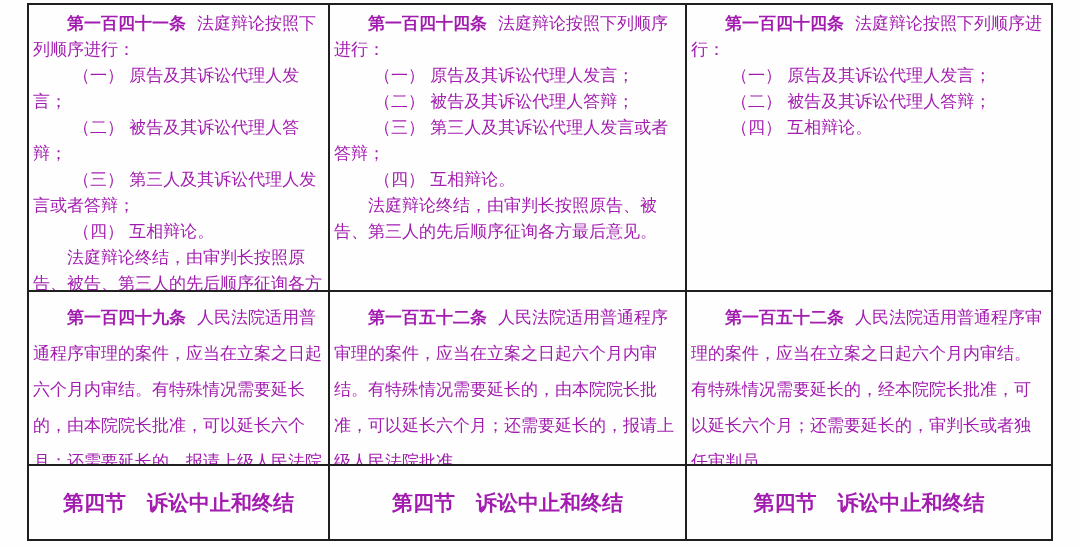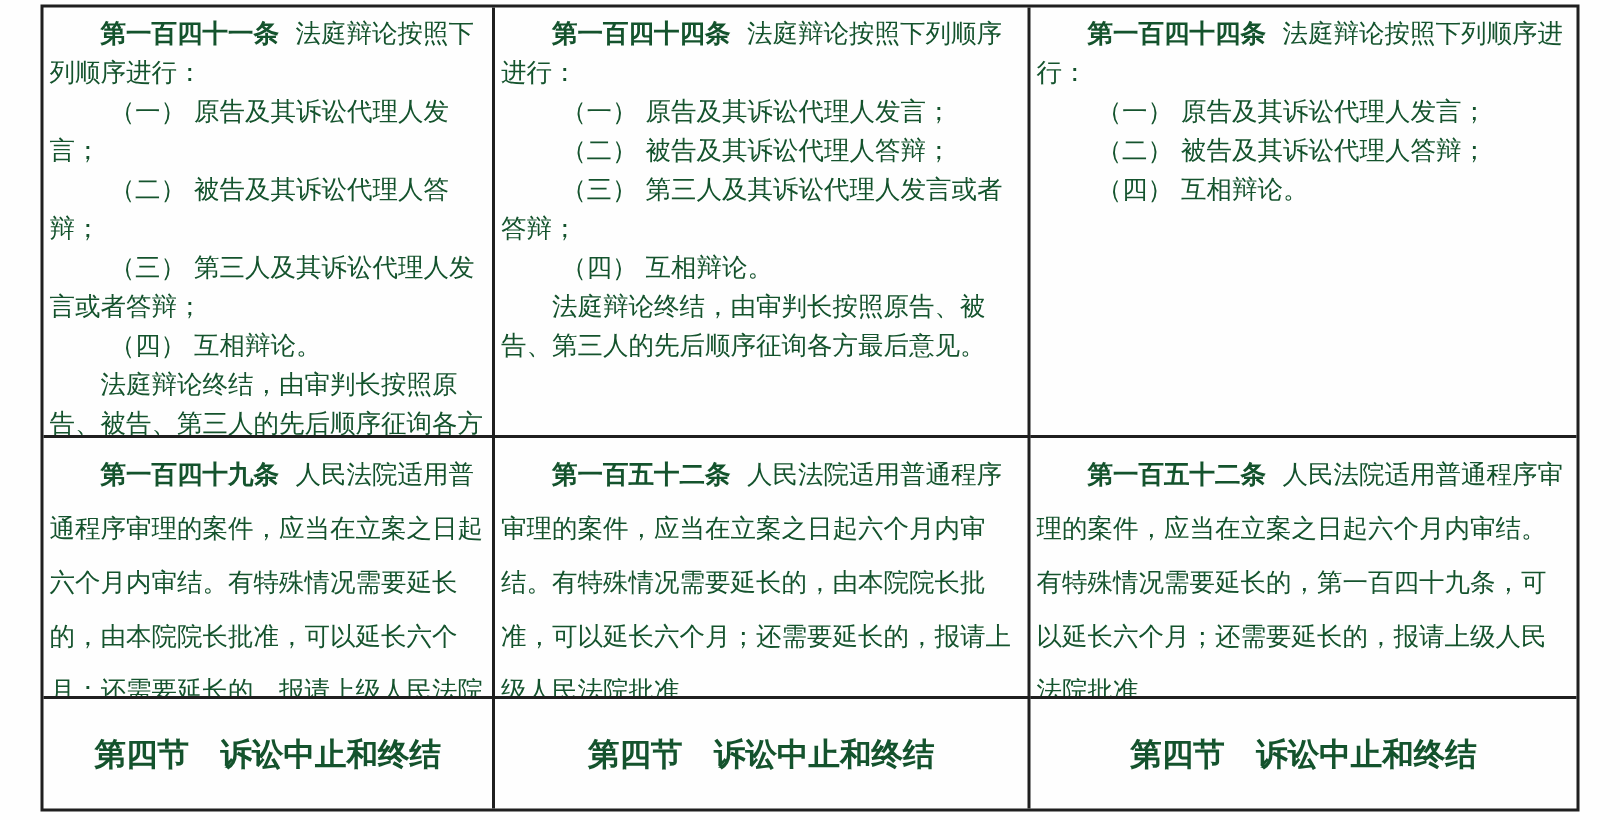--- a/index.html
+++ b/index.html
@@ -2,21 +2,21 @@
 <html><head>
 <meta charset="utf-8">
 <style>
   html, body { margin: 0; padding: 0; background: #ffffff; }
   .page {
     position: relative;
     width: 1080px;
     height: 547px;
     background: #fefefe;
     font-family: "DejaVu Sans", sans-serif;
-    color: #14532d;
+    color: #a21caf;
     overflow: hidden;
   }
   .lawtable {
     position: absolute;
     left: 27px;
     top: 3px;
     width: 1026px;
     height: 538px;
     box-sizing: border-box;
     border: 2px solid #1f1f1f;
@@ -83,21 +83,21 @@
 
     <div class="cell row2">
       <p class="p-article"><span class="num">第一百四十九条</span><span>人民法院适用普通程序审理的案件，应当在立案之日起六个月内审结。有特殊情况需要延长的，由本院院长批准，可以延长六个月；还需要延长的，报请上级人民法院批准。</span></p>
     </div>
 
     <div class="cell row2">
       <p class="p-article"><span class="num">第一百五十二条</span><span>人民法院适用普通程序审理的案件，应当在立案之日起六个月内审结。有特殊情况需要延长的，由本院院长批准，可以延长六个月；还需要延长的，报请上级人民法院批准。</span></p>
     </div>
 
     <div class="cell row2 lastcol">
-      <p class="p-article"><span class="num">第一百五十二条</span><span>人民法院适用普通程序审理的案件，应当在立案之日起六个月内审结。有特殊情况需要延长的，第一百四十九条，可以延长六个月；还需要延长的，报请上级人民法院批准。</span></p>
+      <p class="p-article"><span class="num">第一百五十二条</span><span>人民法院适用普通程序审理的案件，应当在立案之日起六个月内审结。有特殊情况需要延长的，经本院院长批准，可以延长六个月；还需要延长的，审判长或者独任审判员。</span></p>
     </div>
 
     <div class="cell section-cell lastrow">
       <span>第四节　诉讼中止和终结</span>
     </div>
 
     <div class="cell section-cell lastrow">
       <span>第四节　诉讼中止和终结</span>
     </div>
 

